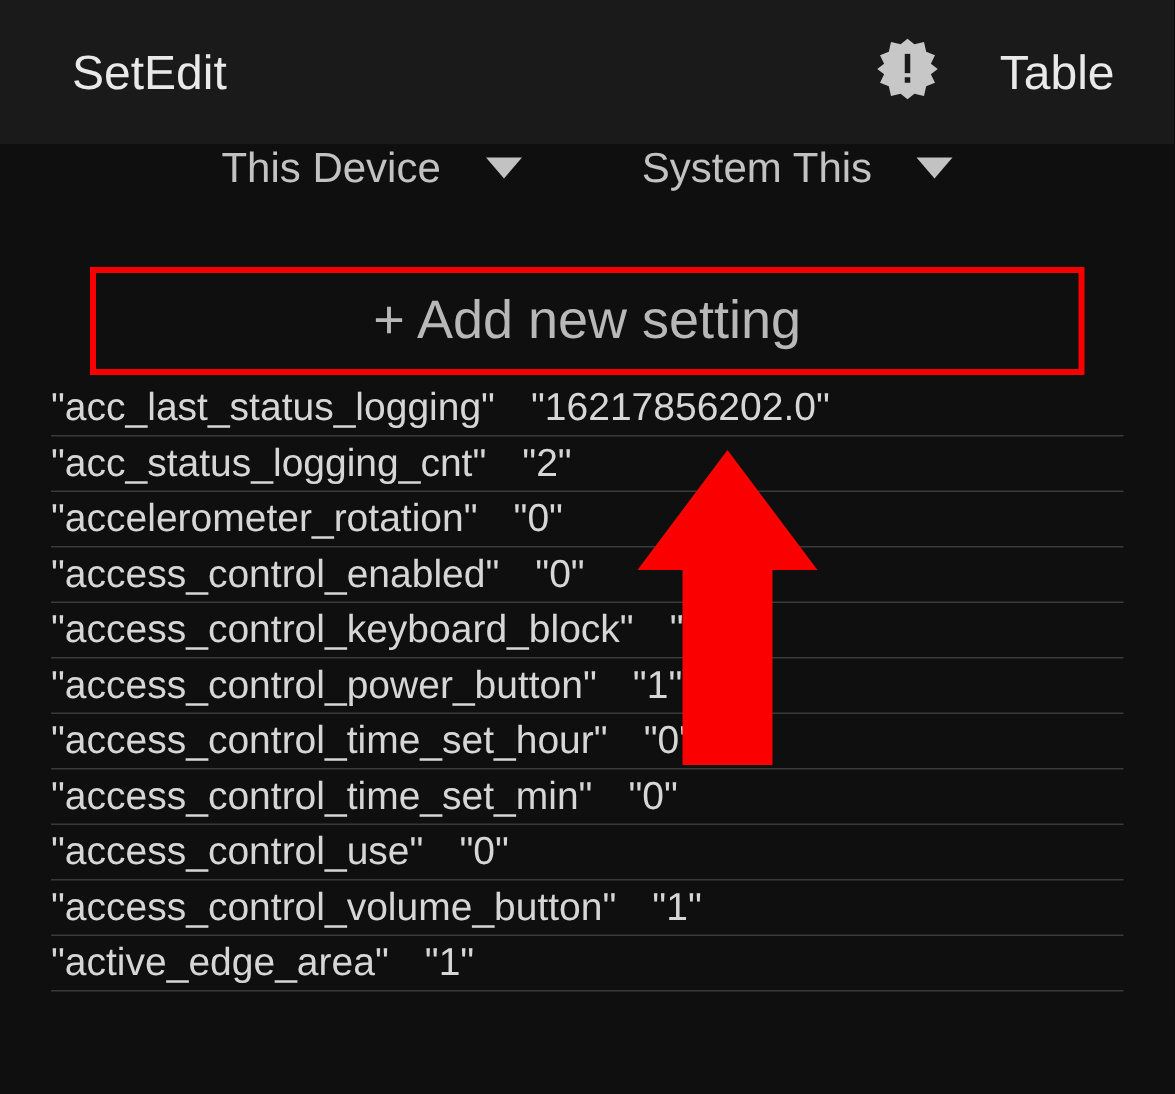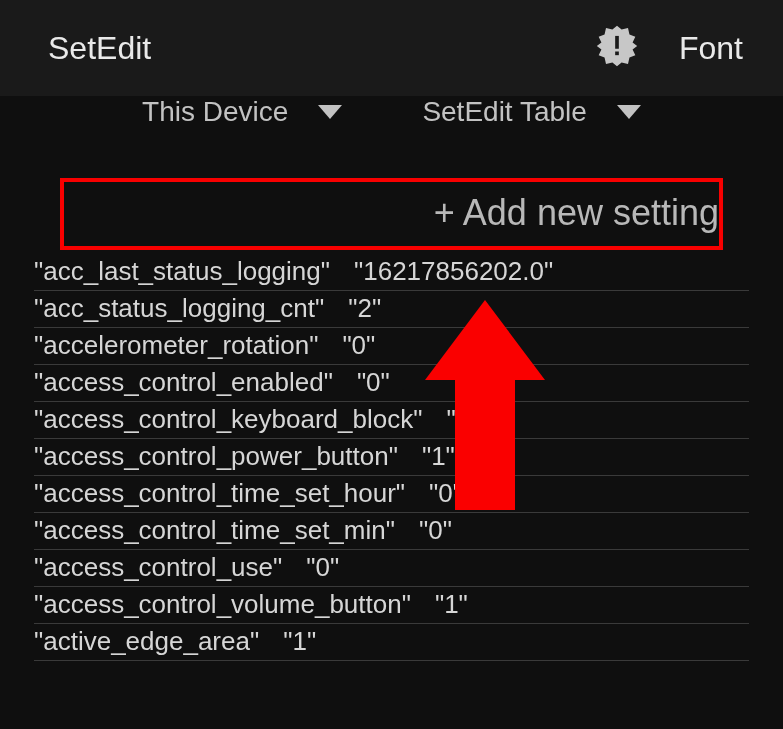--- a/index.html
+++ b/index.html
@@ -60,21 +60,21 @@
   .triangle-down {
     width: 0;
     height: 0;
     border-left: 12px solid transparent;
     border-right: 12px solid transparent;
     border-top: 14px solid #c2c2c2;
   }
   .add-box {
     margin: 50px 60px 0 60px;
     border: 4px solid #f80000;
-    text-align: right;
+    text-align: center;
     padding: 10px 0 12px 0;
     cursor: pointer;
   }
   .add-label {
     font-size: 36px;
     color: #b8b8b8;
   }
   .settings-list {
     margin: 4px 34px 0 34px;
   }
@@ -107,31 +107,31 @@
 <div class="header">
   <div class="app-title">SetEdit</div>
   <div class="header-right">
     <span class="badge-icon">
       <svg width="44" height="44" viewBox="0 0 24 24" fill="#c7c7c7">
         <path d="M12 1 L14.5 3 L18 2.2 L18.8 5.7 L22 7 L20.5 10.1 L23 12 L20.5 13.9 L22 17 L18.8 18.3 L18 21.8 L14.5 21 L12 23 L9.5 21 L6 21.8 L5.2 18.3 L2 17 L3.5 13.9 L1 12 L3.5 10.1 L2 7 L5.2 5.7 L6 2.2 L9.5 3 Z"></path>
         <rect x="11" y="6.5" width="2" height="7" fill="#1a1a1a"></rect>
         <rect x="11" y="15" width="2" height="2" fill="#1a1a1a"></rect>
       </svg>
     </span>
-    <span class="font-button">Font</span>
+    <span class="font-button">Table</span>
   </div>
 </div>
 
 <div class="dropdowns">
   <div class="dropdown">
     <span class="dropdown-label">This Device</span>
     <span class="triangle-down"></span>
   </div>
   <div class="dropdown">
-    <span class="dropdown-label">SetEdit Table</span>
+    <span class="dropdown-label">System This</span>
     <span class="triangle-down"></span>
   </div>
 </div>
 
 <div class="add-box">
   <span class="add-label">+ Add new setting</span>
 </div>
 
 <div class="settings-list" id="settings-list">
     <div class="row">

